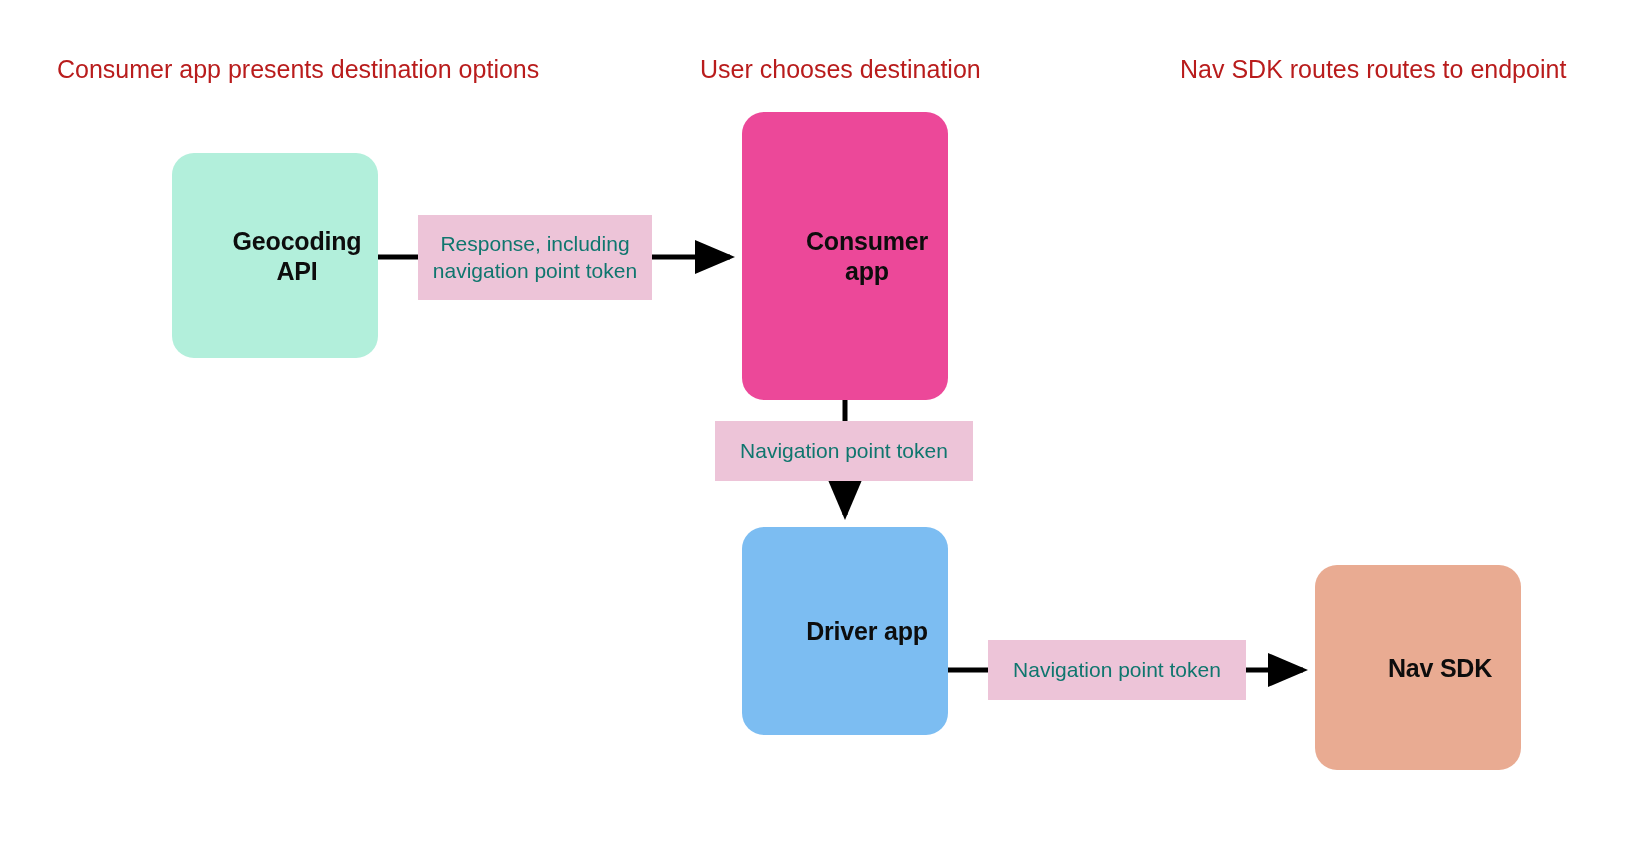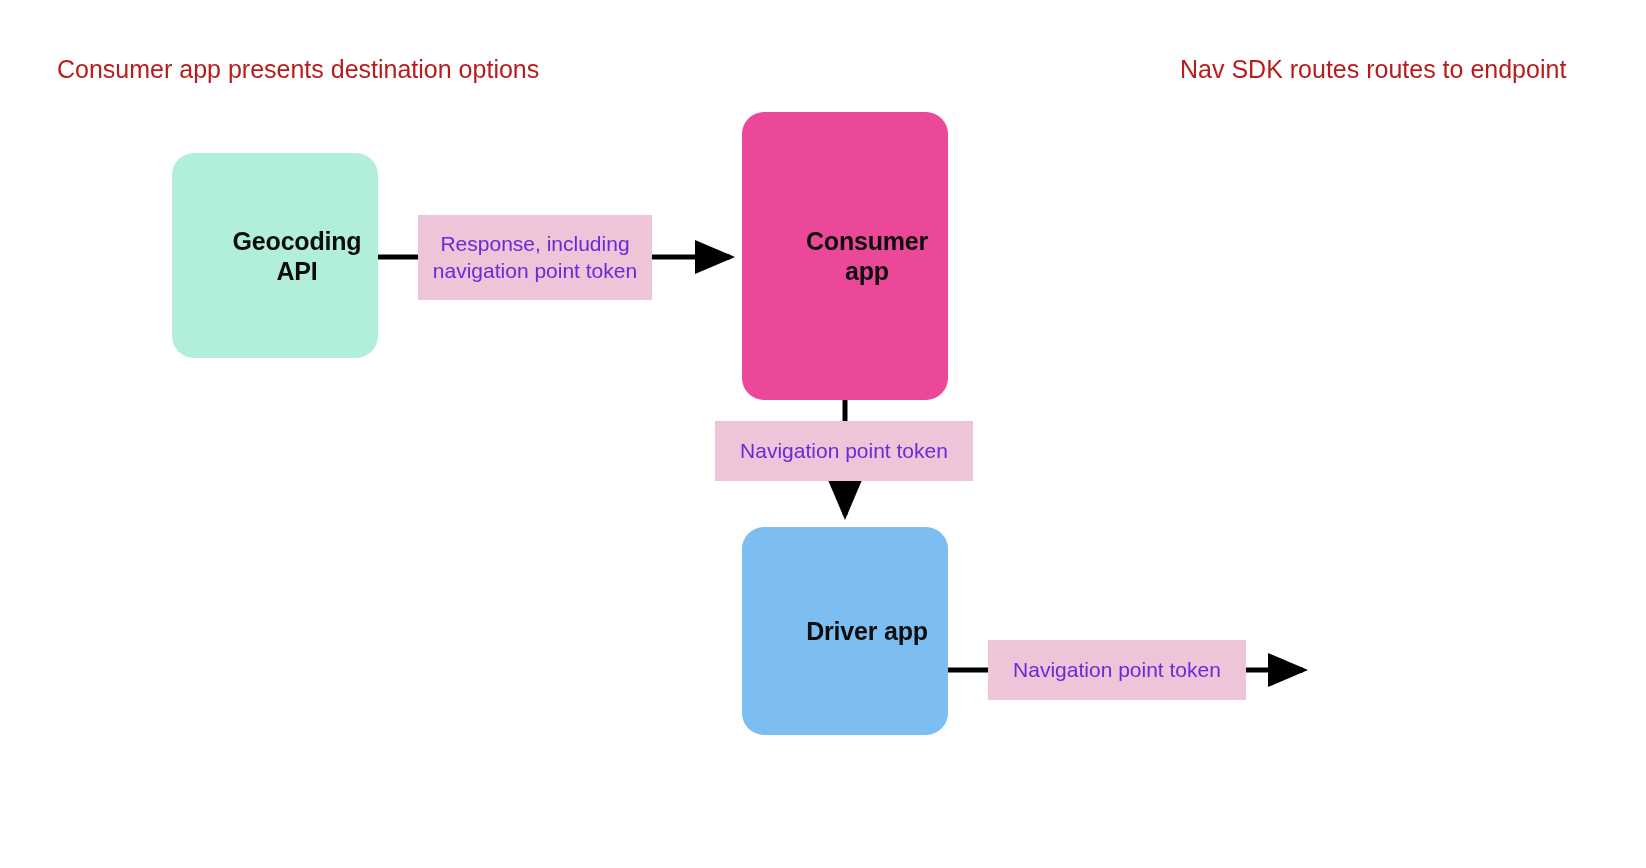--- a/index.html
+++ b/index.html
@@ -88,21 +88,21 @@
     background: #edc4d8;
     display: flex;
     align-items: center;
     justify-content: center;
     box-sizing: border-box;
     text-align: center;
   }
   .edge-label-text {
     font-size: 21px;
     font-weight: 400;
-    color: #6d28d9;
+    color: #0f766e;
     line-height: 1.28;
     text-align: center;
     padding: 0 6px;
   }
   #label-response {
     left: 418px; top: 215px;
     width: 234px; height: 85px;
   }
   #label-npt-1 {
     left: 715px; top: 421px;
@@ -112,20 +112,21 @@
     left: 988px; top: 640px;
     width: 258px; height: 60px;
   }
 </style>
 </head>
 <body>
 
 <div id="canvas">
 
   <div id="hdr-0" class="col-header">Consumer app presents destination options</div>
+  <div id="hdr-1" class="col-header">User chooses destination</div>
   <div id="hdr-2" class="col-header">Nav SDK routes routes to endpoint</div>
 
   <svg class="edge-svg" viewBox="0 0 1646 868" xmlns="http://www.w3.org/2000/svg">
     <defs>
       <marker id="arrowhead" markerWidth="8" markerHeight="8" refX="7" refY="4" orient="auto" markerUnits="strokeWidth">
         <path d="M0,0.6 L8,4 L0,7.4 z" fill="#000000"></path>
       </marker>
     </defs>
 
     <line x1="378" y1="257" x2="418" y2="257" stroke="#000000" stroke-width="5"></line>
@@ -143,20 +144,23 @@
   </div>
 
   <div id="node-consumer" class="node">
     <span class="node-label">Consumer app</span>
   </div>
 
   <div id="node-driver" class="node">
     <span class="node-label">Driver app</span>
   </div>
 
+  <div id="node-navsdk" class="node">
+    <span class="node-label">Nav SDK</span>
+  </div>
 
   <div id="label-response" class="edge-label">
     <span class="edge-label-text">Response, including navigation point token</span>
   </div>
 
   <div id="label-npt-1" class="edge-label">
     <span class="edge-label-text">Navigation point token</span>
   </div>
 
   <div id="label-npt-2" class="edge-label">

